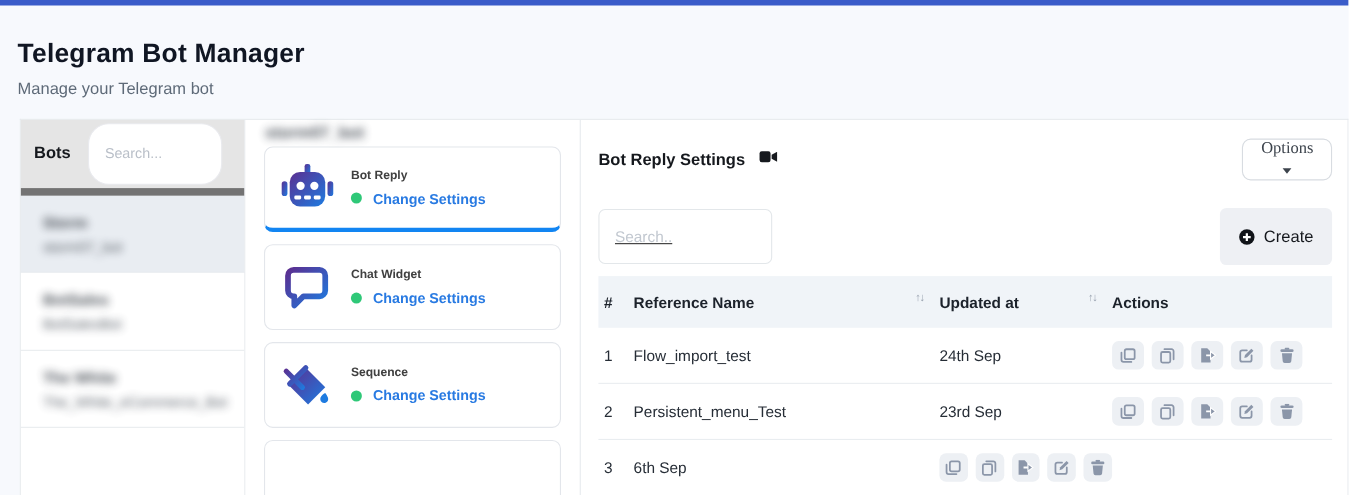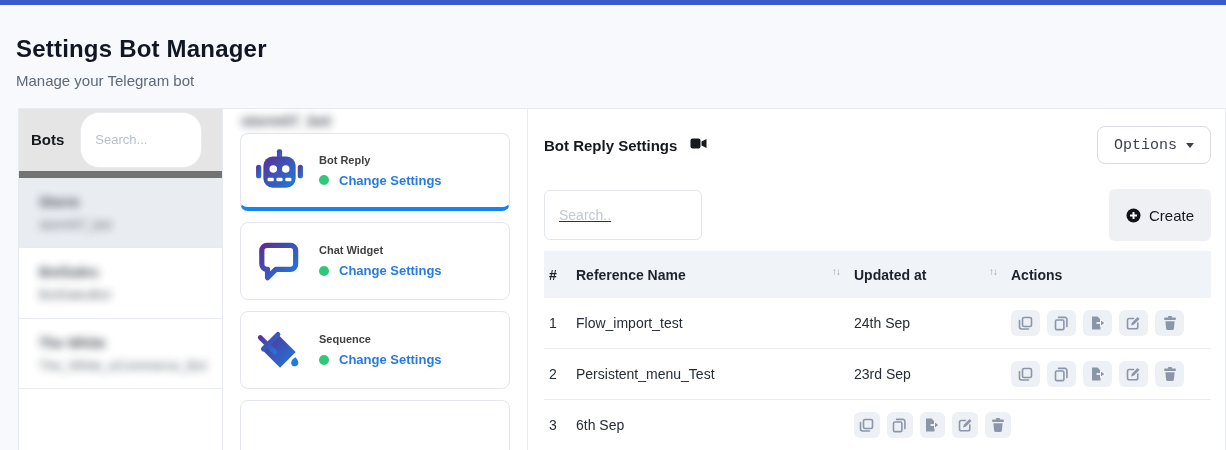--- a/index.html
+++ b/index.html
@@ -45,21 +45,21 @@
   .change-link { font-size:13px; font-weight:700; color:#287ae2; text-decoration:none; }
   .card-stub { border:1px solid #e3e6eb; border-radius:8px; height:60px; background:#fff; }
 
   
   .col-settings { flex:1; padding:17px 14px 0 16px; display:flex; flex-direction:column; }
   .settings-head { display:flex; align-items:center; justify-content:space-between; }
   .settings-title-wrap { display:flex; align-items:center; gap:13px; }
   .settings-title { font-size:15px; font-weight:700; color:#15181d; }
   .btn-options { height:38px; padding:0 16px; background:#fff; border:1px solid #d8dce1;
                  border-radius:8px; font-size:15px; color:#3c434c; display:flex; align-items:center;
-                 gap:9px; cursor:pointer; font-family:Liberation Mono, monospace; }
+                 gap:9px; cursor:pointer; font-family:Liberation Serif, serif;flex-direction:column; }
   .caret-down { width:0; height:0; border-left:4px solid transparent; border-right:4px solid transparent;
                 border-top:5px solid #3c434c; display:inline-block; }
 
   .settings-toolbar { margin-top:25px; display:flex; align-items:center; justify-content:space-between; }
   .table-search { width:158px; height:50px; border:1px solid #e3e7ea; border-radius:6px;
                   padding:0 14px; font-size:14px; color:#333; outline:none;text-decoration:underline; }
   .table-search::placeholder { color:#c2c8d0; }
   .btn-create { height:52px; padding:0 17px; background:#eef0f4; border:none; border-radius:6px;
                 font-size:15px; color:#15181d; display:flex; align-items:center; gap:8px;
                 cursor:pointer; font-family:inherit; }
@@ -134,21 +134,21 @@
       <rect x="4.9" y="0" width="4.2" height="2" rx="1" fill="#8b96a9"></rect>
       <rect x="1" y="1.6" width="12" height="2.4" rx="1.2" fill="#8b96a9"></rect>
       <path d="M2.4 5.2 H11.6 L10.9 12.4 A1.8 1.8 0 0 1 9.1 14 H4.9 A1.8 1.8 0 0 1 3.1 12.4 Z" fill="#8b96a9"></path>
     </g>
   </defs>
 </svg>
 
 <div class="topbar"></div>
 
 <div class="page-head">
-  <div class="page-title">Settings Bot Manager</div>
+  <div class="page-title">Telegram Bot Manager</div>
   <div class="page-subtitle">Manage your Telegram bot</div>
 </div>
 
 <div class="panel">
 
   <div class="col-bots">
     <div class="bots-head">
       <span class="bots-title">Bots</span>
       <input class="pill-search" type="text" placeholder="Search..." style="">
     </div>

